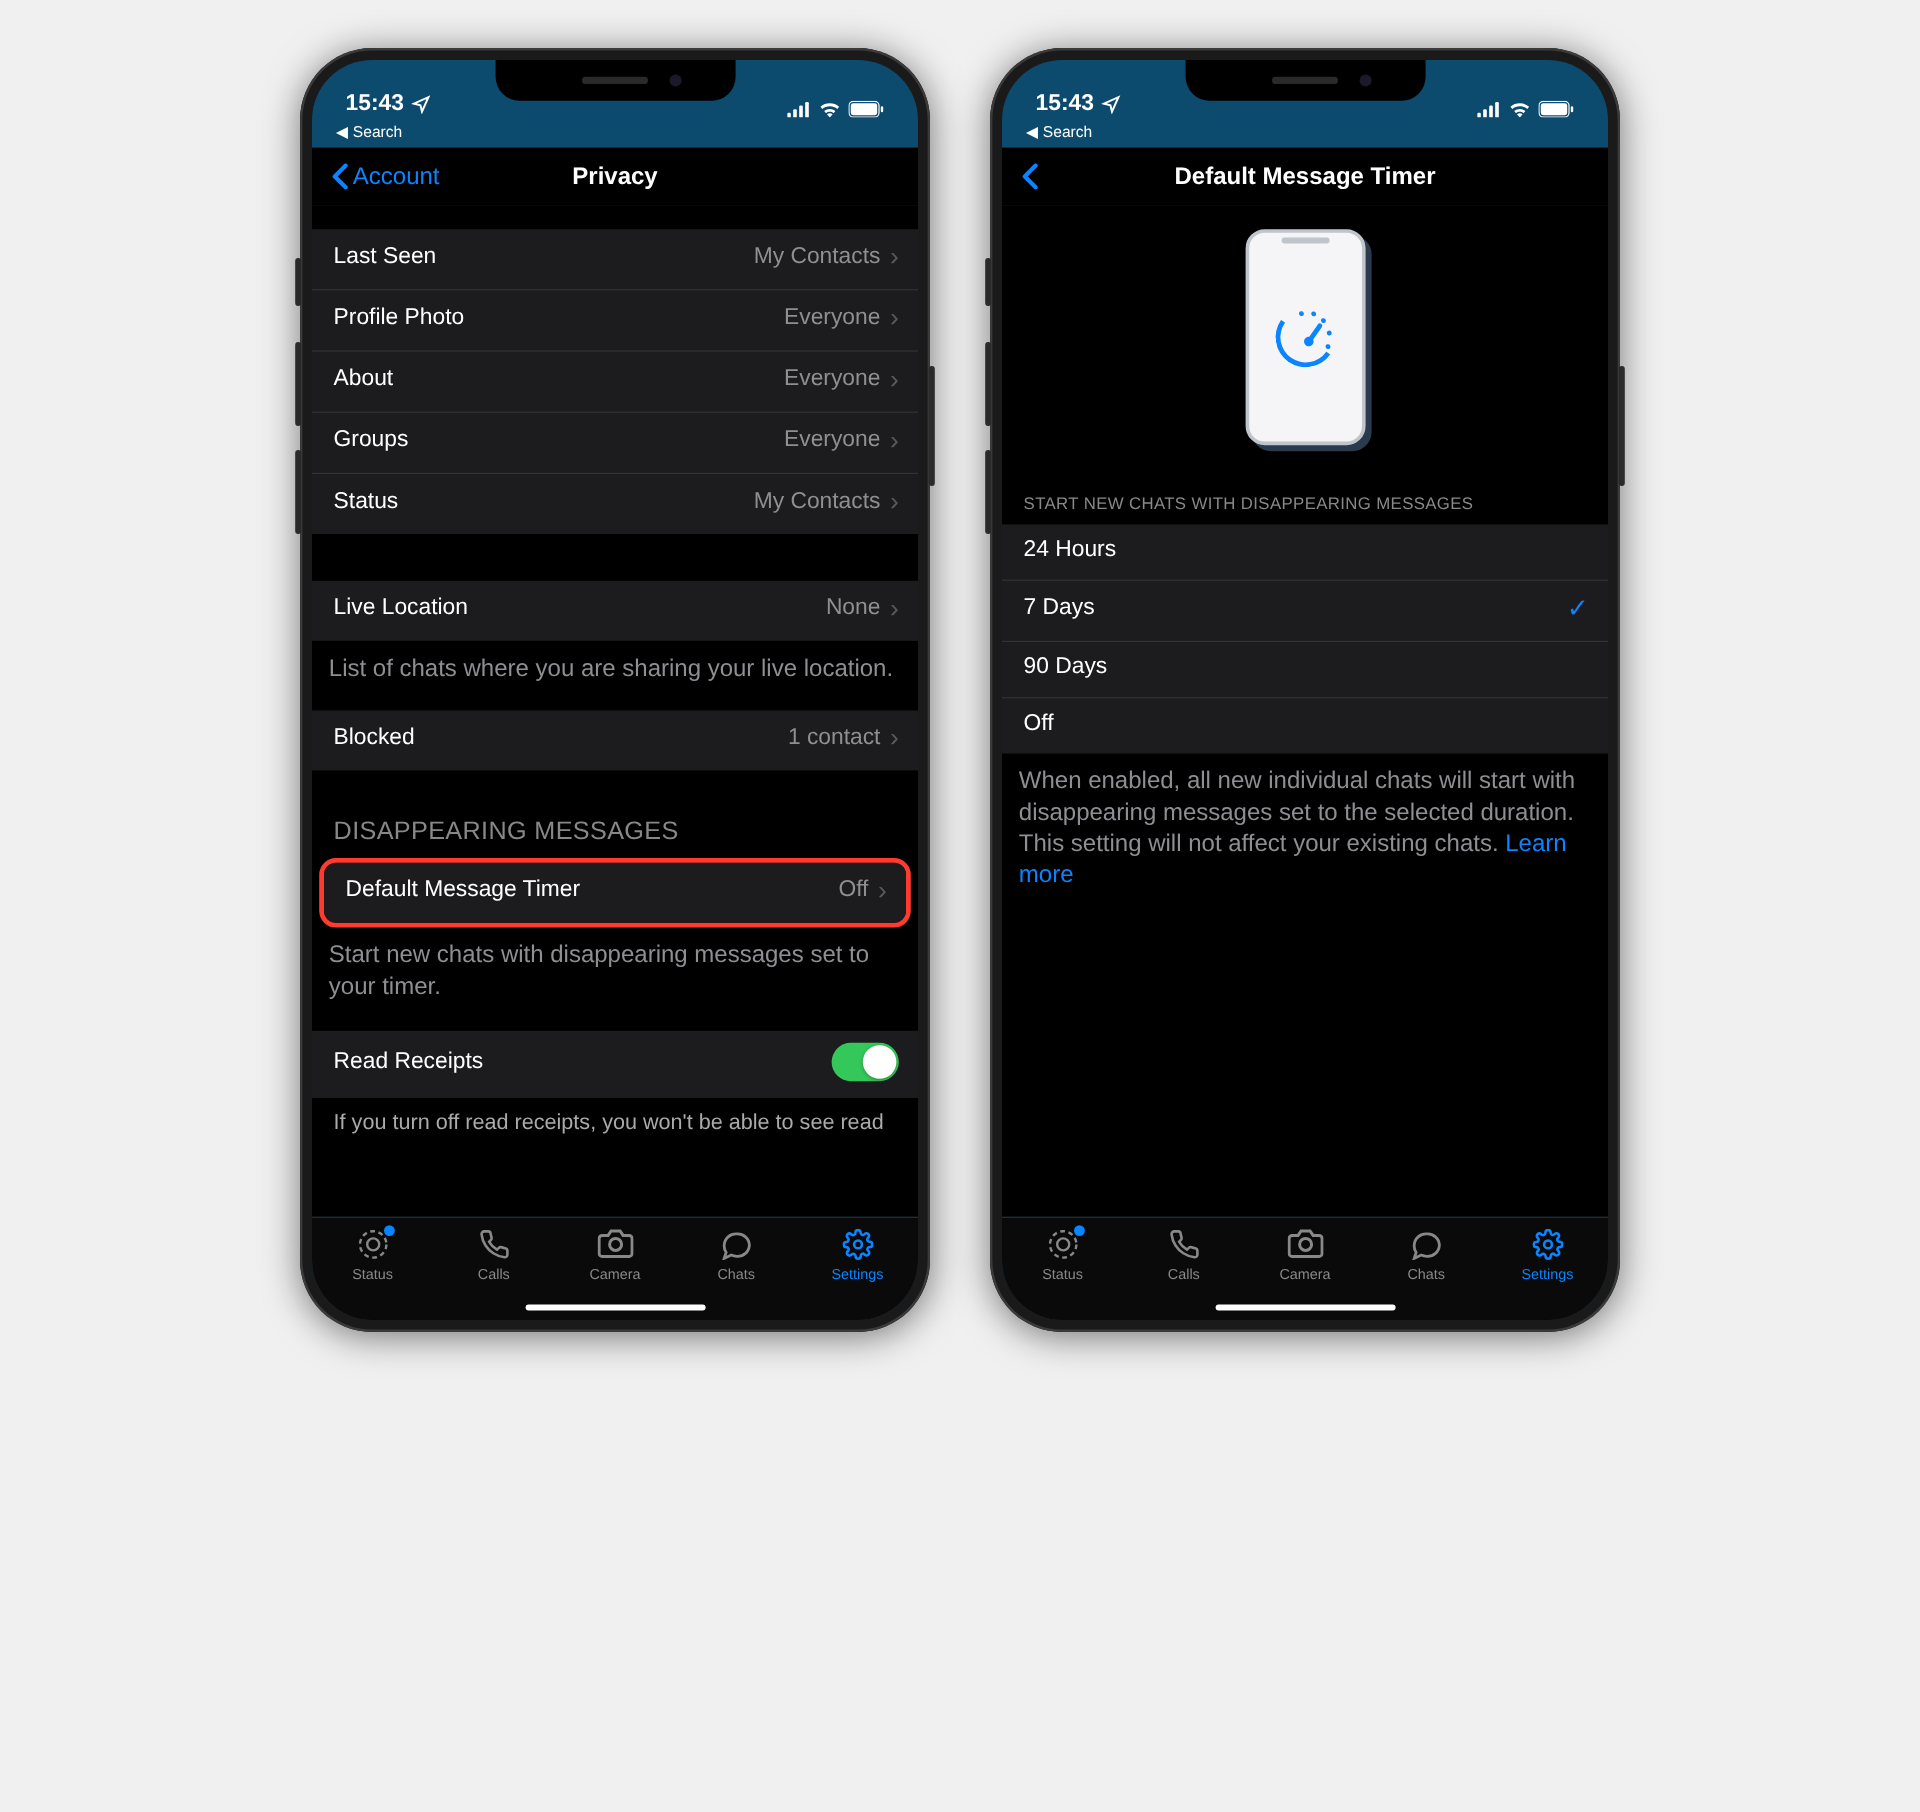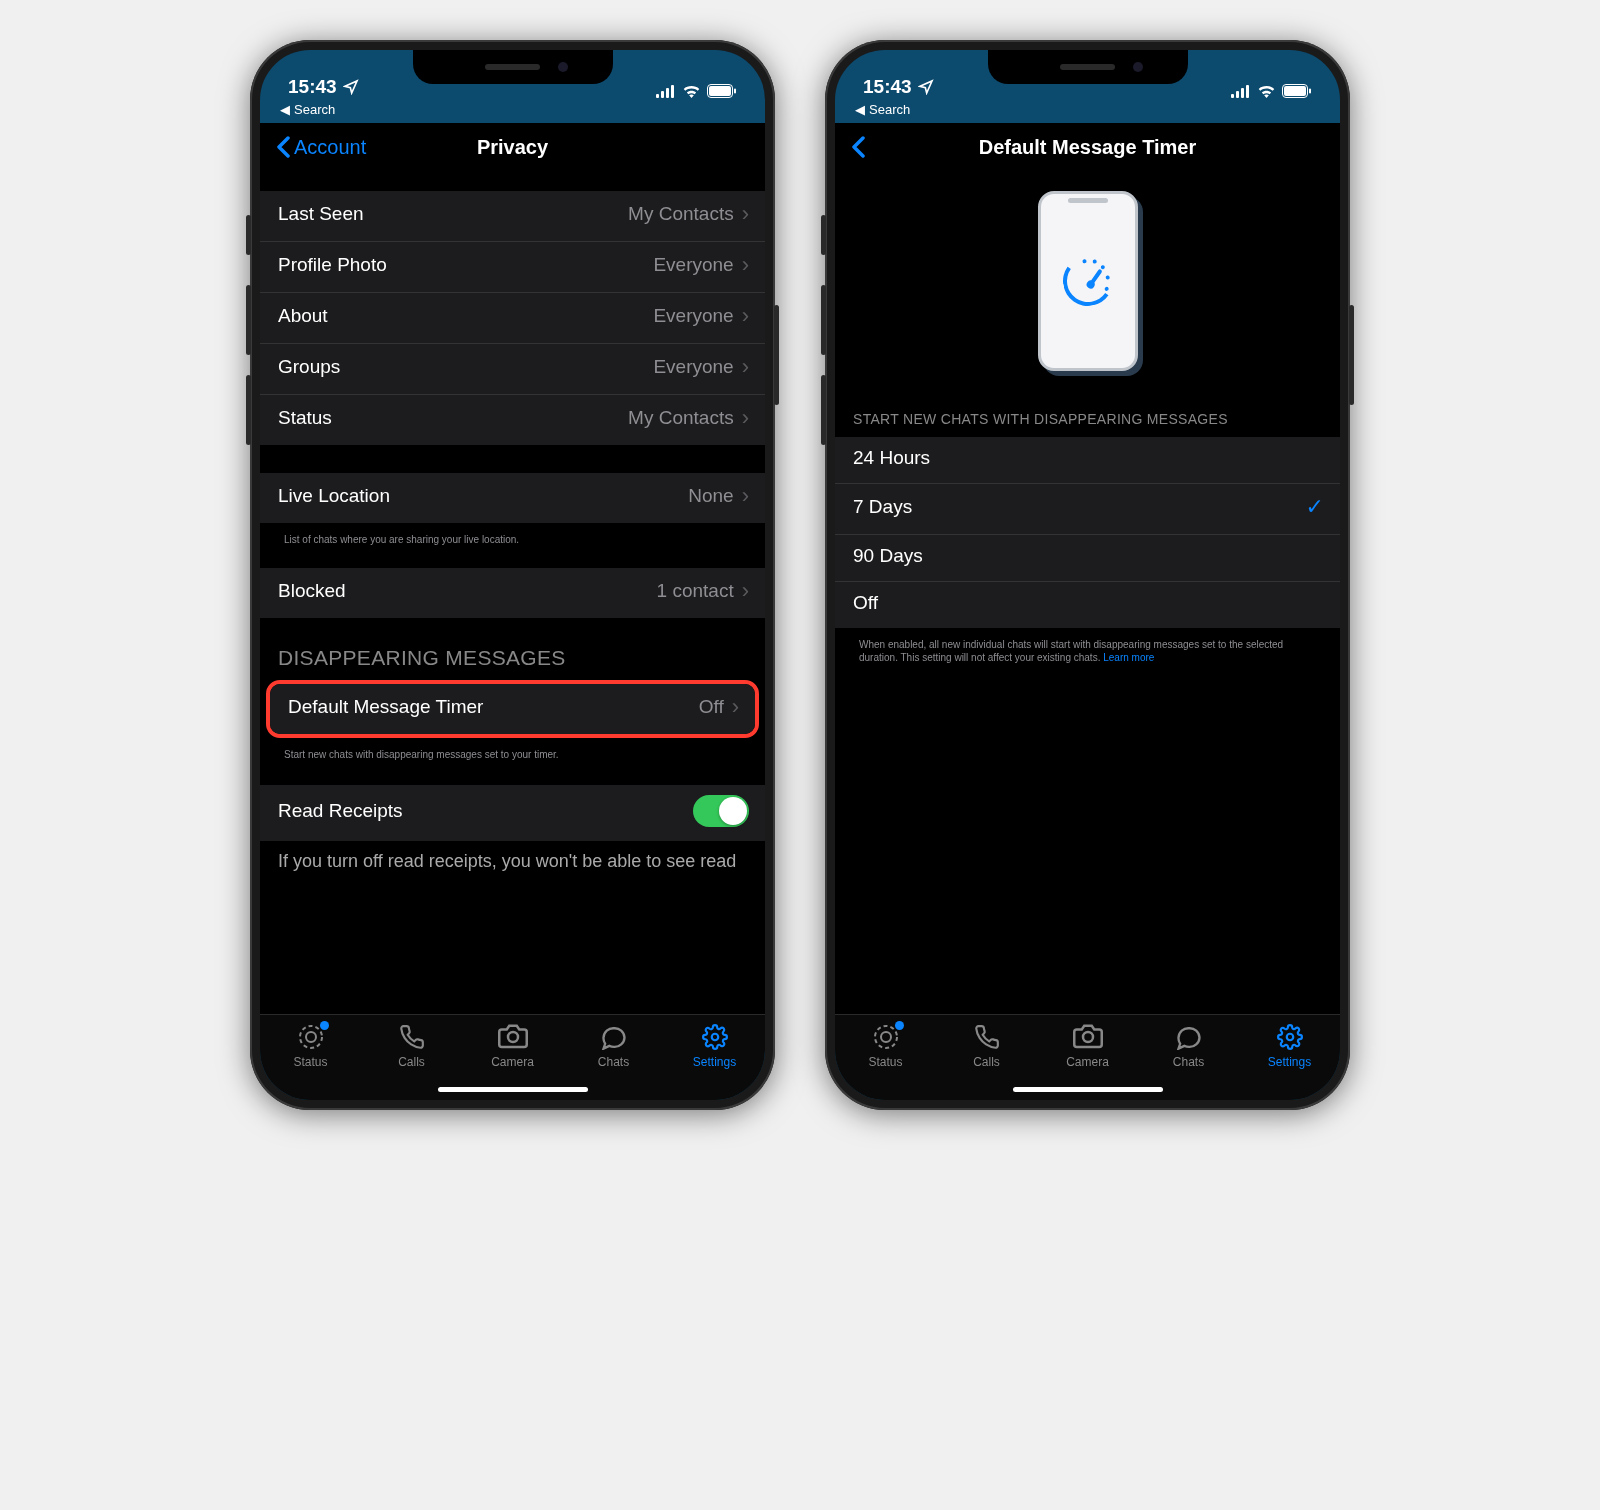--- a/index.html
+++ b/index.html
@@ -97,21 +97,21 @@
     align-items: center;
     gap: 4px;
     cursor: pointer;
   }
   .nav-title { color: #fff; font-size: 20px; font-weight: 600; }
   .content {
     flex: 1;
     overflow-y: auto;
     background: #000;
   }
-  .section { margin-top: 28px; }
+  .section { margin-top: 39px; }
   .section-header {
     color: #888;
     font-size: 21px;
     padding: 0 18px 10px;
     text-transform: uppercase;
     letter-spacing: 0.3px;
   }
   .cell-group {
     background: #1c1c1e;
     margin: 0 0;
@@ -124,22 +124,22 @@
     color: #fff;
     font-size: 19px;
     border-bottom: 0.5px solid #333;
     cursor: pointer;
   }
   .cell:last-child { border-bottom: none; }
   .cell-value { color: #8e8e93; font-size: 19px; display:flex; align-items:center; gap:8px;text-align:right; }
   .chevron { color: #5a5a5e; font-size: 22px; font-weight:300; }
   .footer-text {
     color: #8e8e93;
-    font-size: 10px;
-    padding: 10px 24px 0;
+    font-size: 20px;
+    padding: 10px 14px 0;
     line-height: 1.3;
   }
   .highlight-cell {
     border: 4px solid #ff3b30;
     border-radius: 14px;
     margin: 0 6px;
     overflow: hidden;
   }
   .highlight-cell .cell { border: none; }
   .toggle {

